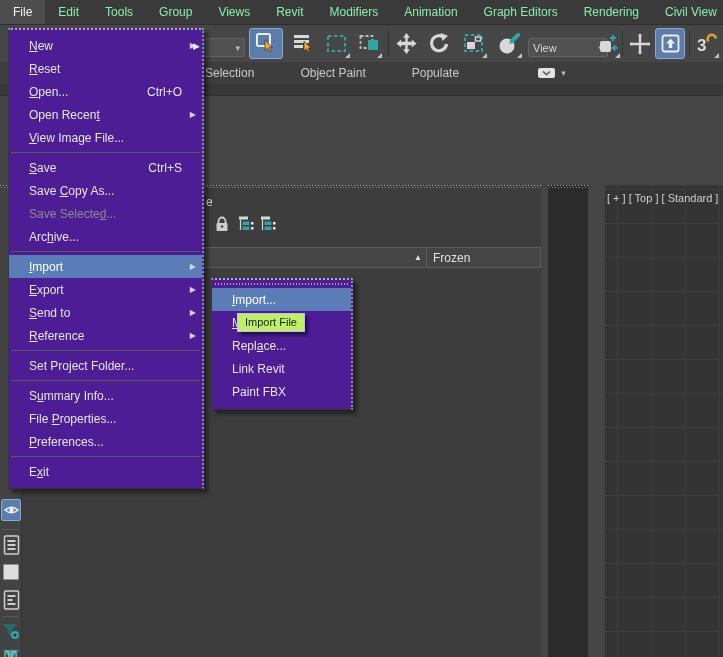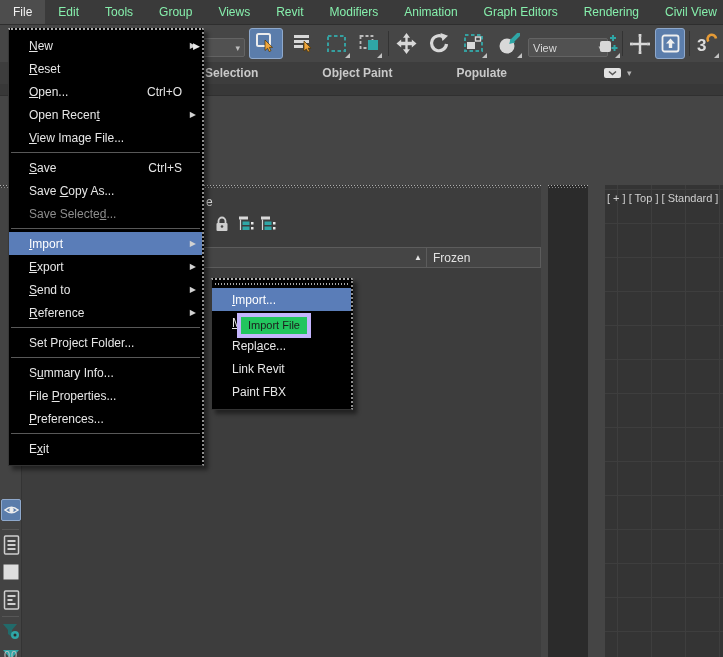--- a/index.html
+++ b/index.html
@@ -23,21 +23,21 @@
     border-left:1px solid #333; }
   .combo { position:absolute; background:#515151; border:1px solid #636363; color:#d8d8d8;
     font-size:11px; display:flex; align-items:center; padding:0 4px; border-radius:2px; }
   .combo .caret { margin-left:auto; color:#bdbdbd; font-size:9px; }
   .flyout:after { content:""; position:absolute; right:1px; bottom:1px; width:0; height:0;
     border-left:5px solid transparent; border-bottom:5px solid #c2c2c2; }
 
   
   #ribbon { left:0; top:62px; width:723px; height:22px; background:#3d3d3d; display:flex;
     align-items:center; }
-  .rtab { color:#c9c9c9; font-size:12px; margin-right:64px; white-space:nowrap;font-weight:bold; }
+  .rtab { color:#c9c9c9; font-size:12px; margin-right:46px; white-space:nowrap; }
   #ribbon-band { left:0; top:84px; width:723px; height:12px; background:#383838;
     border-bottom:1px solid #303030; }
 
   
   .stipple { height:3px;
     background-image:repeating-linear-gradient(90deg,#b0b0b0 0 1px,transparent 1px 3px),
                      repeating-linear-gradient(90deg,transparent 0 1px,#8c8c8c 1px 2px,transparent 2px 3px);
     background-size:auto 1px, auto 1px; background-position:0 0,0 2px; background-repeat:repeat-x; }
 
   
@@ -60,38 +60,38 @@
 
   
   #dark-strip { left:548px; top:185px; width:40px; height:472px; background:#2b2b2b; z-index:2; }
   #viewport { left:605px; top:185px; width:118px; height:472px; background:#343434; z-index:2;
     background-image:linear-gradient(to right,#3e3e3e 1px,transparent 1px),
                      linear-gradient(to bottom,#3e3e3e 1px,transparent 1px);
     background-size:34px 34px; background-position:12px 4px; }
   #vp-label { padding:7px 0 0 2px; color:#cfcfcf; font-size:11px; white-space:nowrap; }
 
   
-  .menu { background:#000000; border-top:2px dotted #adadad; border-right:2px dotted #8d8d8d;
+  .menu { background:#4c1d95; border-top:2px dotted #adadad; border-right:2px dotted #8d8d8d;
     border-left:1px solid #383838; border-bottom:1px solid #333;
     box-shadow:4px 4px 4px rgba(0,0,0,0.45); z-index:50; }
   #file-menu { left:8px; top:28px; width:196px; padding:4px 0 5px 0; }
   #import-submenu { left:211px; top:278px; width:142px; padding:8px 0 6px 0; z-index:60; }
   #submenu-focus { position:absolute; left:3px; top:3px; right:3px; height:2px;
     background-image:repeating-linear-gradient(90deg,#a8a8a8 0 1px,transparent 1px 3px); }
   .m-item { height:23px; display:flex; align-items:center; padding:0 6px 0 20px;
     color:#e6e6e6; font-size:12px; position:relative; white-space:nowrap; }
   .m-item.hl { background:#5a7db8; color:#ffffff; }
   .m-item.dis { color:#8d8d8d; }
   .m-label { pointer-events:none; }
   .m-shortcut { margin-left:auto; padding-right:14px; font-size:12px; }
   .arrow { position:absolute; right:6px; font-size:8px; color:#d2d2d2; }
   .menusep { height:1px; background:#3a3a3a; border-bottom:1px solid #585858; margin:3px 2px; }
 
   
-  #tooltip { left:237px; top:313px; background:#22c55e; border:4px solid #c4b5fd;
+  #tooltip { left:237px; top:313px; background:#bef264; border:1px solid #c4b5fd;
     color:#1c1c1c; font-size:11px; padding:2px 7px 3px 7px; z-index:70;
     box-shadow:3px 3px 3px rgba(0,0,0,0.5); white-space:nowrap; }
 
   #flyout-arrow { left:193px; top:41px; color:#e8e8e8; font-size:9px; z-index:55; }
 
   svg { display:block; }
   .snap3 { fill:#dcdcdc; font-size:17px; font-weight:bold; font-family:"Liberation Sans",sans-serif; }
 </style>
 </head>
 <body>
@@ -366,20 +366,25 @@
     <div class="m-item">
       <span class="m-label">Save <u>C</u>opy As...</span>
       <span class="m-shortcut"></span>
 
     </div>
     <div class="m-item dis">
       <span class="m-label">Save Selecte<u>d</u>...</span>
       <span class="m-shortcut"></span>
 
     </div>
+    <div class="m-item">
+      <span class="m-label">Arc<u>h</u>ive...</span>
+      <span class="m-shortcut"></span>
+
+    </div>
     <div class="menusep"></div>
     <div class="m-item hl">
       <span class="m-label"><u>I</u>mport</span>
       <span class="m-shortcut"></span>
       <span class="arrow">▶</span>
     </div>
     <div class="m-item">
       <span class="m-label"><u>E</u>xport</span>
       <span class="m-shortcut"></span>
       <span class="arrow">▶</span>

